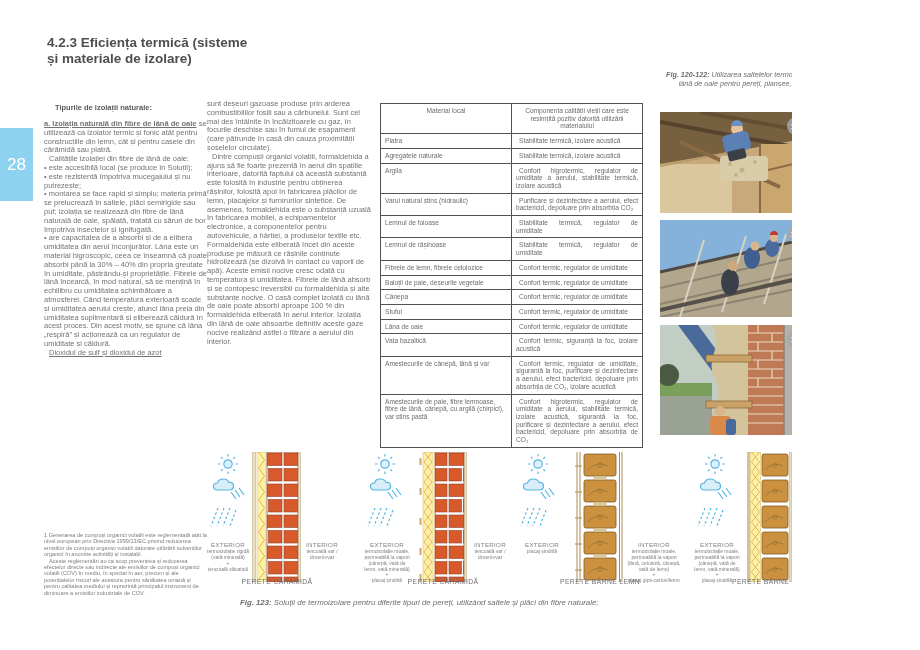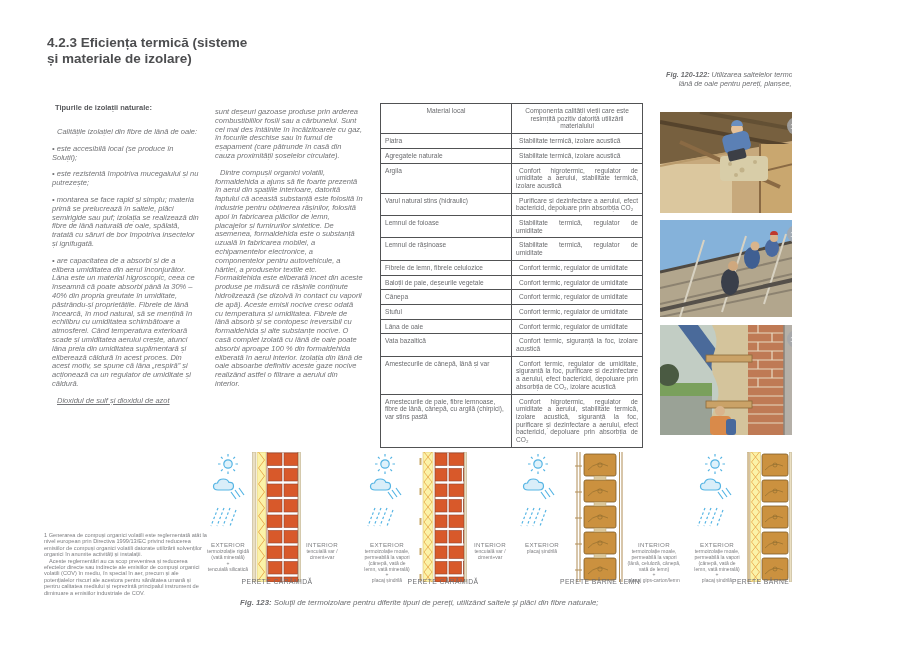--- a/index.html
+++ b/index.html
@@ -10,21 +10,21 @@
 
   
   #title{left:47px;top:35px;font-size:13.5px;font-weight:700;color:#4d4e50;line-height:16px;white-space:pre-line;}
 
   
   #page-num{left:0;top:128px;width:33px;height:73px;background:#8ed2f2;color:#ffffff;
             font-size:17px;display:flex;align-items:center;justify-content:center;}
 
   
   .body-text{font-size:7.5px;line-height:8.8px;color:#727376;text-align:left;}
-  .body-text p{margin:8px;font-style:italic;}
+  .body-text p{margin:0;}
   #col1-heading{left:55px;top:103px;font-size:7.5px;font-weight:700;color:#58595c;}
   #col1{left:44px;top:120px;width:164px;}
   #col2{left:207px;top:100px;width:164px;}
   .lead{font-weight:700;text-decoration:underline;}
   .tail-underline{text-decoration:underline;}
   .ind{text-indent:5px;}
   #footnote{left:44px;top:532px;width:164px;font-size:5.6px;line-height:6.4px;color:#7d7e81;}
   #footnote p{margin:0;}
 
   
@@ -66,23 +66,25 @@
   #fig123-caption .figlabel{font-weight:700;}
 </style>
 </head>
 <body>
 
 <div id="page">
 
   <div id="title" class="abs">4.2.3 Eficiența termică (sisteme
 și materiale de izolare)</div>
 
+  <div id="page-num" class="abs">28</div>
 
   <div id="col1-heading" class="abs">Tipurile de izolații naturale:</div>
   <div id="col1" class="abs body-text">
+    <p><span class="lead">a. Izolația naturală din fibre de lână de oaie</span><span> se utilizează ca izolator termic și fonic atât pentru construcțiile din lemn, cât și pentru casele din cărămidă sau piatră.</span></p>
     <p class="ind">Calitățile izolației din fibre de lână de oaie:</p>
     <p>• este accesibilă local (se produce în Soluții);</p>
     <p>• este rezistentă împotriva mucegaiului și nu putrezește;</p>
     <p>• montarea se face rapid și simplu; materia primă se prelucrează în saltele, plăci semirigide sau puf; izolația se realizează din fibre de lână naturală de oaie, spălată, tratată cu săruri de bor împotriva insectelor și ignifugată.</p>
     <p>• are capacitatea de a absorbi și de a elibera umiditatea din aerul înconjurător. Lâna este un material higroscopic, ceea ce înseamnă că poate absorbi până la 30% – 40% din propria greutate în umiditate, păstrându-și proprietățile. Fibrele de lână încearcă, în mod natural, să se mențină în echilibru cu umiditatea schimbătoare a atmosferei. Când temperatura exterioară scade și umiditatea aerului crește, atunci lâna preia din umiditatea suplimentară și eliberează căldură în acest proces. Din acest motiv, se spune că lâna „respiră” și acționează ca un regulator de umiditate și căldură.</p>
     <p class="ind"><span class="tail-underline">Dioxidul de sulf și dioxidul de azot</span></p>
   </div>
   <div id="footnote" class="abs">
     <p>1 Generarea de compuși organici volatili este reglementată atât la nivel european prin Directiva 1999/13/EC privind reducerea emisiilor de compuși organici volatili datorate utilizării solvenților organici în anumite activități și instalații.</p>
     <p class="ind">Aceste reglementări au ca scop prevenirea și reducerea efectelor directe sau indirecte ale emisiilor de compuși organici volatili (COV) în mediu, în special în aer, precum și ale potențialelor riscuri ale acestora pentru sănătatea umană și pentru calitatea mediului și reprezintă principalul instrument de diminuare a emisiilor industriale de COV.</p>

